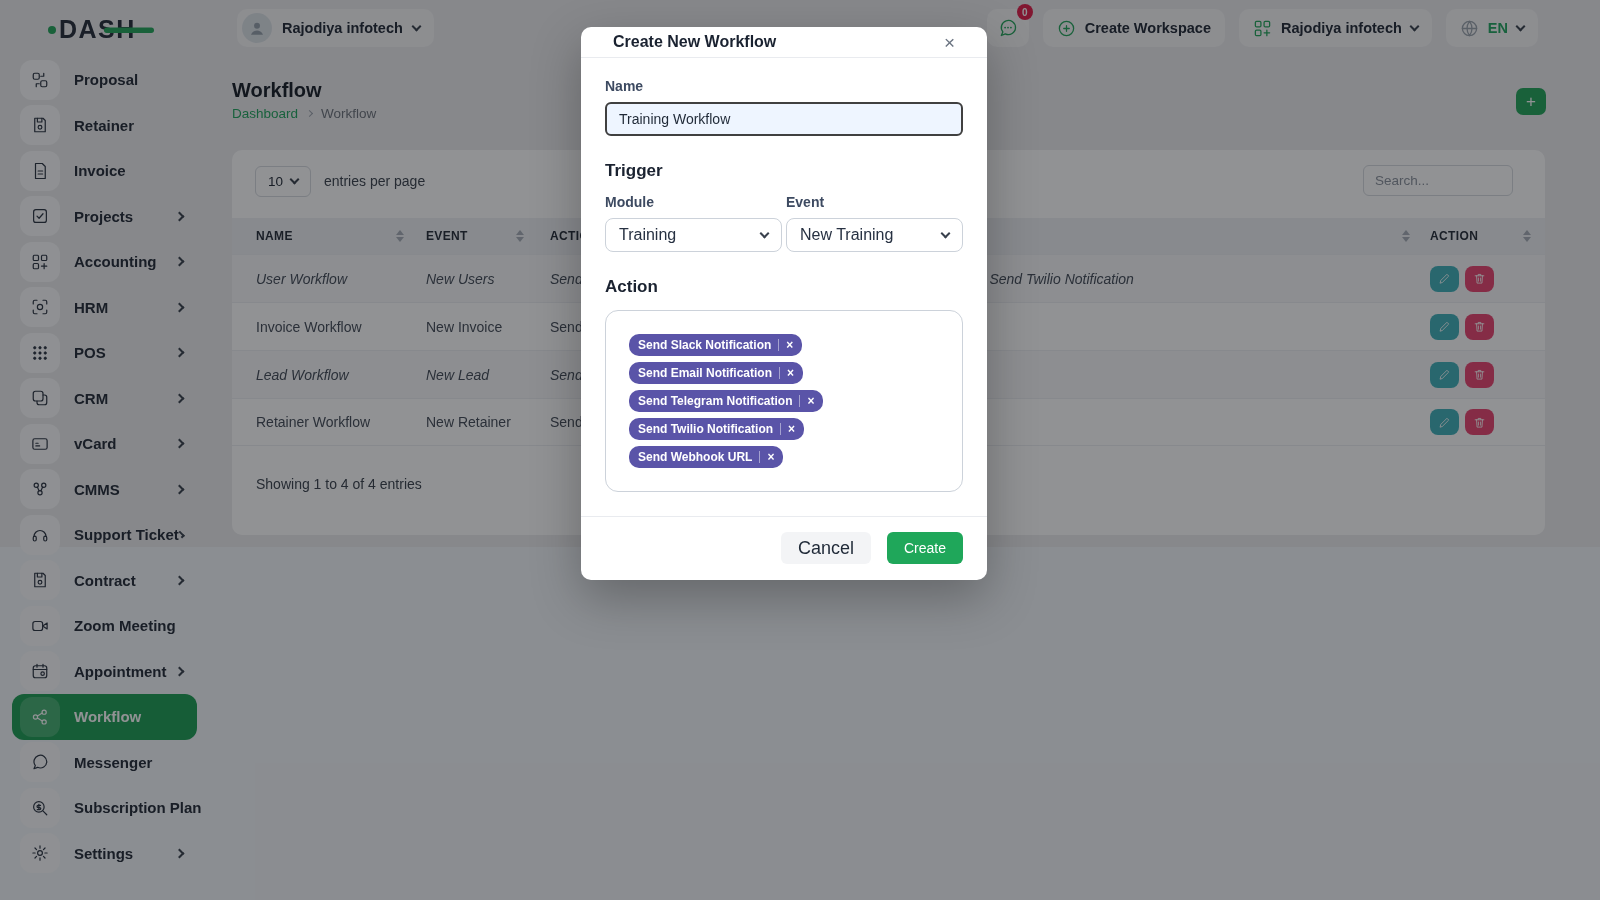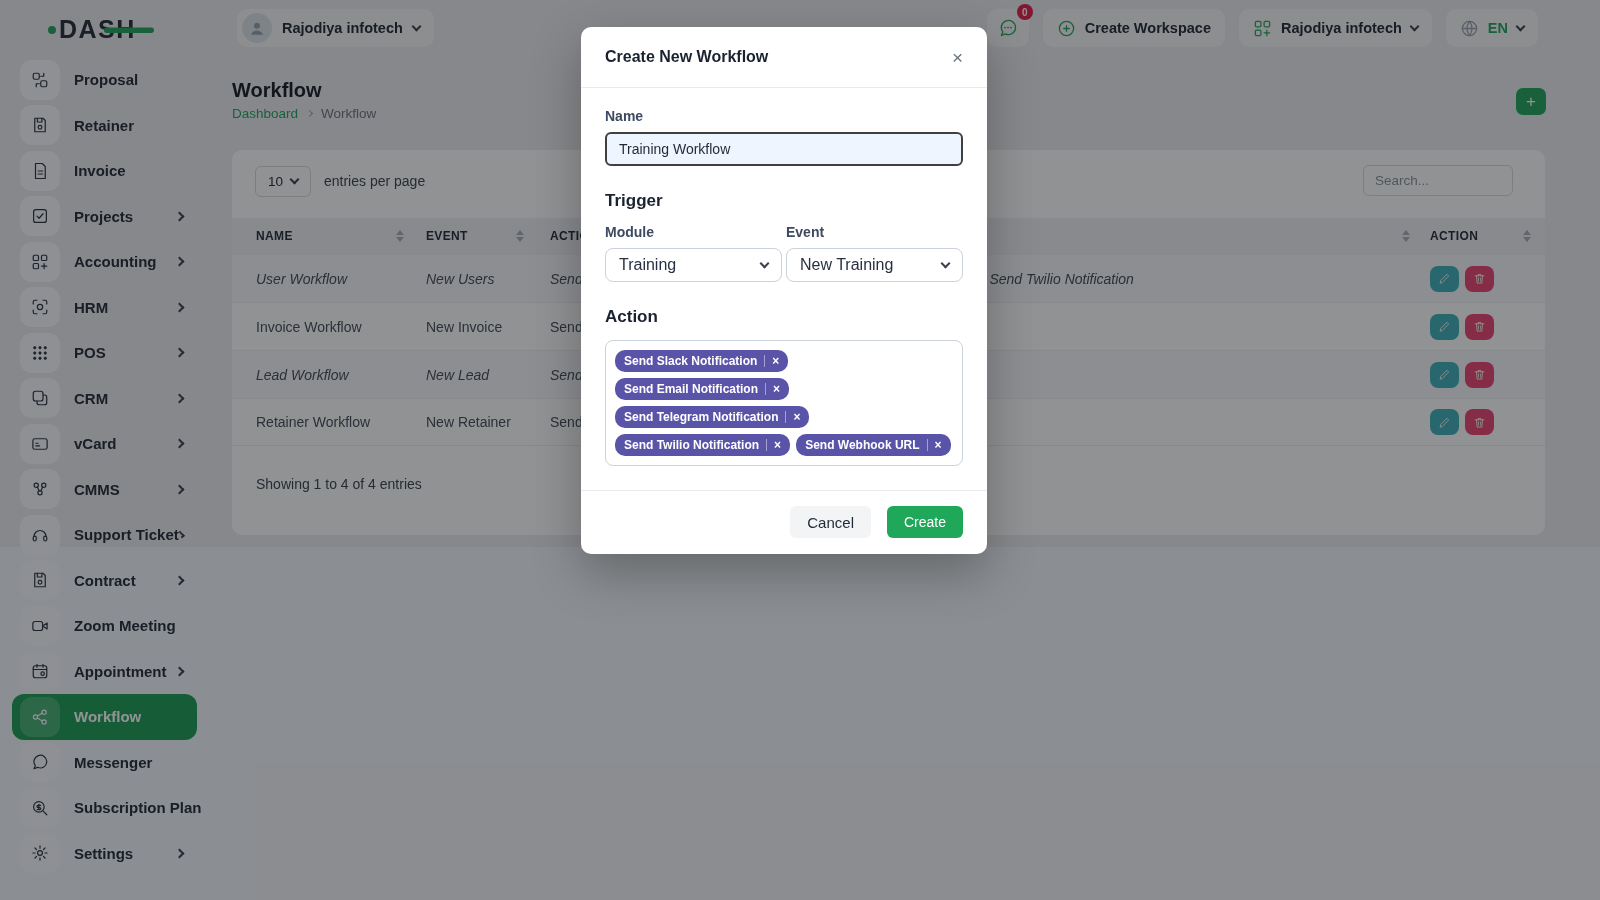--- a/index.html
+++ b/index.html
@@ -69,39 +69,39 @@
   .rowbtns { display:flex; gap:6px; }
   .btn-edit, .btn-del { width:29px; height:26px; border-radius:8px; display:flex; align-items:center; justify-content:center; cursor:pointer; }
   .btn-edit { background:#3fb0ba; }
   .btn-del  { background:#e9446f; }
   .summary { position:absolute; left:24px; top:326px; font-size:14px; color:#3a424d; }
 
   
   .overlay { position:absolute; inset:0; background:rgba(15,17,21,.46); z-index:50; }
   .modal { position:absolute; left:581px; top:27px; width:406px; background:#fff; border-radius:10px;
            box-shadow:0 18px 50px rgba(0,0,0,.28); z-index:100; }
-  .m-head { height:61px; display:flex; align-items:center; padding:0 24px; border-bottom:1px solid #e9ebef;text-align:right; }
+  .m-head { height:31px; display:flex; align-items:center; padding:0 32px; border-bottom:1px solid #e9ebef;text-align:right; }
   .m-title { font-size:16px; font-weight:700; color:#1a2230; }
   .m-close { margin-left:auto; font-size:19px; color:#6b7482; cursor:pointer; line-height:1; }
   .m-body { padding:20px 24px 24px; }
   .flabel { display:block; font-size:14px; font-weight:700; color:#3d4a61; margin-bottom:8px; }
   .name-input { width:100%; height:34px; background:#eef5ff; border:2px solid #404040; border-radius:6px;
                 padding:0 12px; font-size:14px; color:#1f2937; font-family:inherit; }
   .sec { font-size:17px; font-weight:700; color:#1a2230; margin:25px 0 13px; }
   .grid2 { display:grid; grid-template-columns:1fr 1fr; gap:4px; }
   .sel { height:34px; border:1px solid #ccd2da; border-radius:8px; display:flex; align-items:center; padding:0 13px;
          font-size:16px; color:#273142; cursor:pointer; }
   .sel .chd { margin-left:auto; }
-  .tagbox { border:1px solid #ccd2da; border-radius:8px; padding:6px; min-height:88px; display:flex; flex-wrap:wrap; align-content:flex-start; }
+  .tagbox { border:1px solid #ccd2da; border-radius:13px; padding:20px; min-height:88px; display:flex; flex-wrap:wrap; align-content:flex-start; }
   .tag { display:inline-flex; align-items:center; background:#5a54a8; color:#fff; font-size:12px; font-weight:700;
          border-radius:10px; padding:4px 9px; margin:3px; }
   .tag-div { width:1px; height:12px; background:rgba(255,255,255,.45); margin:0 7px; }
   .tag-x { cursor:pointer; font-size:12px; }
   .m-foot { border-top:1px solid #e9ebef; padding:15px 24px 16px; display:flex; justify-content:flex-end; gap:16px; }
-  .btn-cancel { height:32px; padding:0 17px; background:#f3f4f6; border-radius:6px; font-size:15px; color:#1f2937;
+  .btn-cancel { height:32px; padding:0 17px; background:#f3f4f6; border-radius:6px; font-size:18px; color:#1f2937;
                 display:flex; align-items:center; cursor:pointer; }
   .btn-create { height:32px; padding:0 17px; background:#1fa75a; border-radius:6px; font-size:14px; color:#fff;
                 display:flex; align-items:center; cursor:pointer; }
   svg.ic { fill:none; stroke-width:1.6; stroke-linecap:round; stroke-linejoin:round; }
 </style>
 </head>
 <body>
 
 <div class="upper-bg"></div>
 

